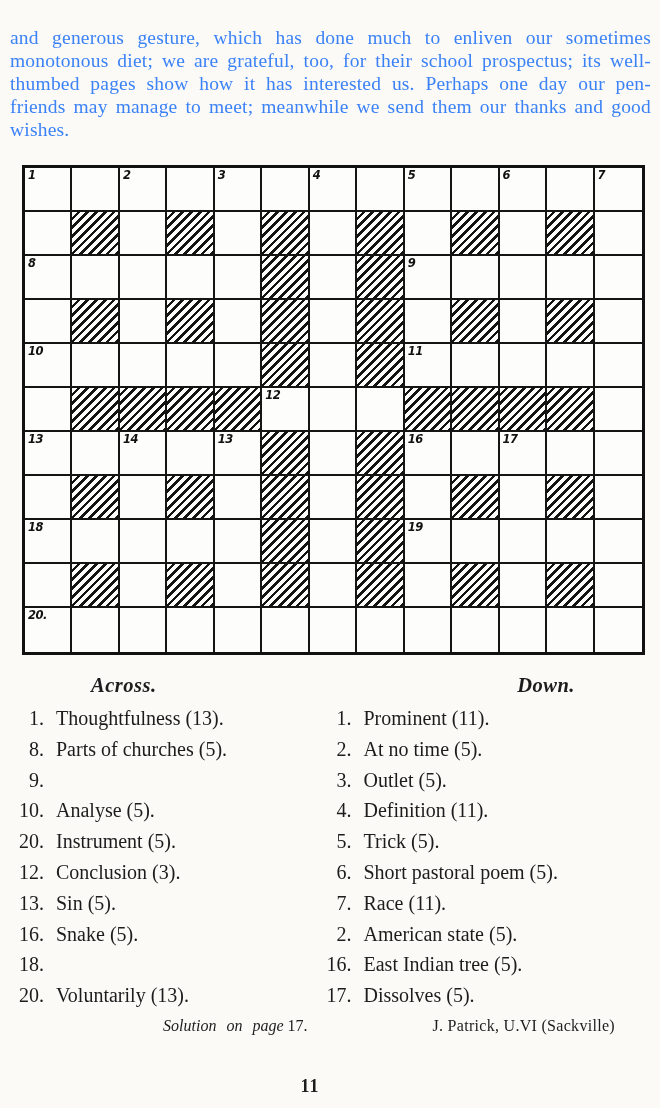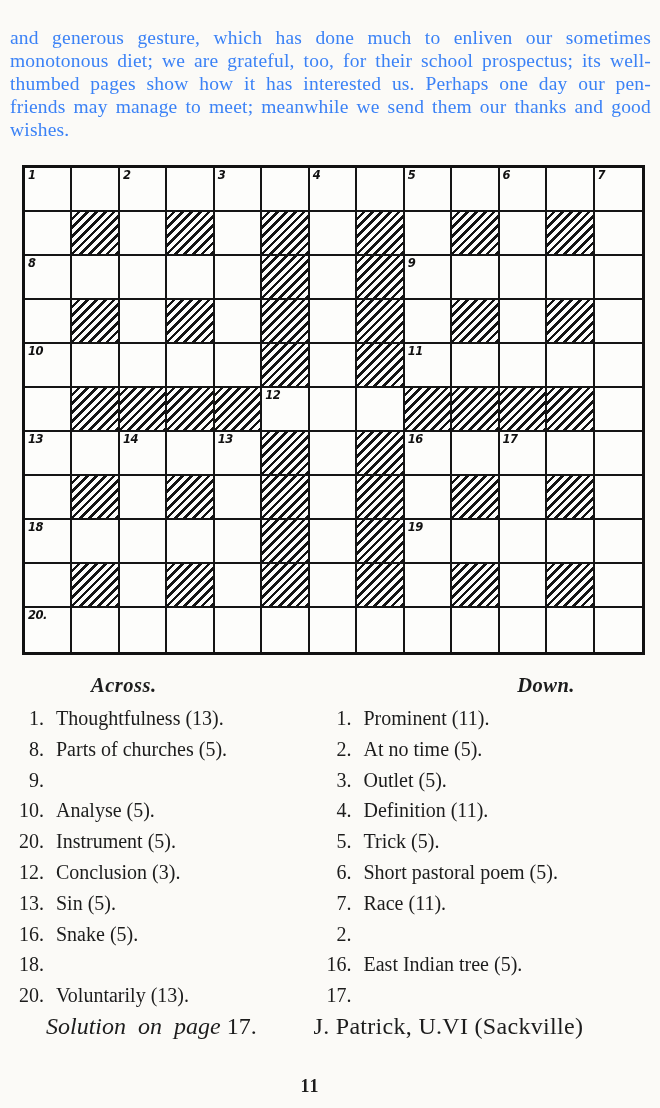--- a/index.html
+++ b/index.html
@@ -44,21 +44,21 @@
     text-align:center;font-style:italic;font-size:20.5px;
     margin:2px 0 6px 0;font-weight:600;letter-spacing:.5px;
   }
   .clue-col.left .clue-title{margin-right:60px;}
   .clue-col.right .clue-title{margin-right:40px;text-align:right;}
   .clue-item{
     display:flex;font-size:20px;line-height:30.8px;white-space:nowrap;
   }
   .clue-item .cnum{width:44px;text-align:right;flex:0 0 44px;}
   .clue-item .ctext{padding-left:12px;}
-  .clue-footer{font-size:24px;line-height:30px;white-space:nowrap;}
+  .clue-footer{font-size:16px;line-height:30px;white-space:nowrap;text-align:right;}
   .clue-footer.across{padding-left:46px;}
   .clue-footer.across .it{font-style:italic;word-spacing:6px;}
   .clue-footer.down{padding-left:6px;letter-spacing:.3px;}
   
   .page-num{
     position:absolute;top:1076px;left:0;width:620px;text-align:center;
     font-size:18px;font-weight:600;letter-spacing:1px;
   }
 </style>
 </head>
@@ -326,26 +326,28 @@
         <div class="clue-item">
           <span class="cnum">6.</span>
           <span class="ctext">Short pastoral poem (5).</span>
         </div>
         <div class="clue-item">
           <span class="cnum">7.</span>
           <span class="ctext">Race (11).</span>
         </div>
         <div class="clue-item">
           <span class="cnum">2.</span>
+          <span class="ctext">American state (5).</span>
         </div>
         <div class="clue-item">
           <span class="cnum">16.</span>
           <span class="ctext">East Indian tree (5).</span>
         </div>
         <div class="clue-item">
           <span class="cnum">17.</span>
+          <span class="ctext">Dissolves (5).</span>
         </div>
       </div>
     <div class="clue-footer down">J. Patrick, U.VI (Sackville)</div>
   </div>
 </div>
 
 <div class="page-num">11</div>
 
 </body></html>

